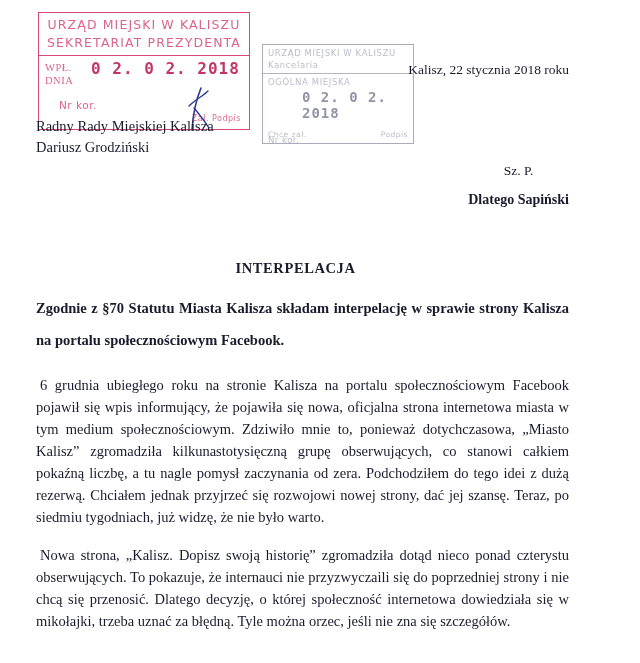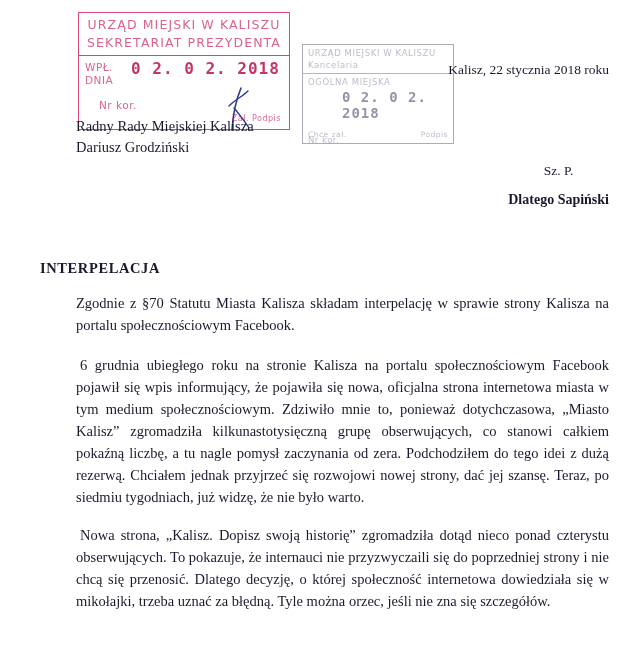--- a/index.html
+++ b/index.html
@@ -13,21 +13,20 @@
     font-family: "Liberation Serif", serif;
     color: #1a1a2e;
     overflow: hidden;
     position: relative;
   }
 
   .page {
     position: relative;
     width: 591px;
     height: 663px;
-    margin-left: 40px;
   }
 
   
   .stamp {
     position: absolute;
     border: 1.5px solid #d4487a;
     color: #d4487a;
     font-family: "DejaVu Sans", sans-serif;
     letter-spacing: 0.5px;
     box-sizing: border-box;
@@ -62,20 +61,21 @@
   .stamp-main .s-row {
     display: flex;
     align-items: flex-start;
     margin-top: 5px;
     font-size: 10.5px;
   }
   .stamp-main .s-row .lbl {
     width: 36px;
     line-height: 13px;
     opacity: 0.85;
+    font-family: Liberation Serif, serif;
   }
   .stamp-main .s-date {
     font-family: "DejaVu Sans Mono", monospace;
     font-size: 16px;
     font-weight: bold;
     letter-spacing: 1px;
     color: #c2356a;
     margin-left: 10px;
     margin-top: -2px;
   }
@@ -168,36 +168,37 @@
   .recipient .sz { font-size: 13.5px; }
   .recipient .name { font-weight: bold; margin-top: 8px; }
   .recipient .role { margin-top: 2px; }
 
   
   .doc-title {
     position: absolute;
     left: 0;
     right: 0;
     top: 260px;
+    text-align: center;
     font-weight: bold;
     font-size: 14.5px;
     letter-spacing: 0.6px;
   }
 
   .content {
     position: absolute;
     left: 36px;
     right: 22px;
     top: 292px;
   }
 
   .lead {
-    font-weight: normal;
-    font-size: 14.5px;
-    line-height: 22px;
+    font-weight: bold;
+    font-size: 14.5px;
+    line-height: 32px;
     text-align: justify;
     margin: 0 0 18px 0;
   }
 
   .para {
     font-size: 14.5px;
     line-height: 22px;
     text-align: justify;
     margin: 0 0 16px 0;
     text-indent: 4px;

